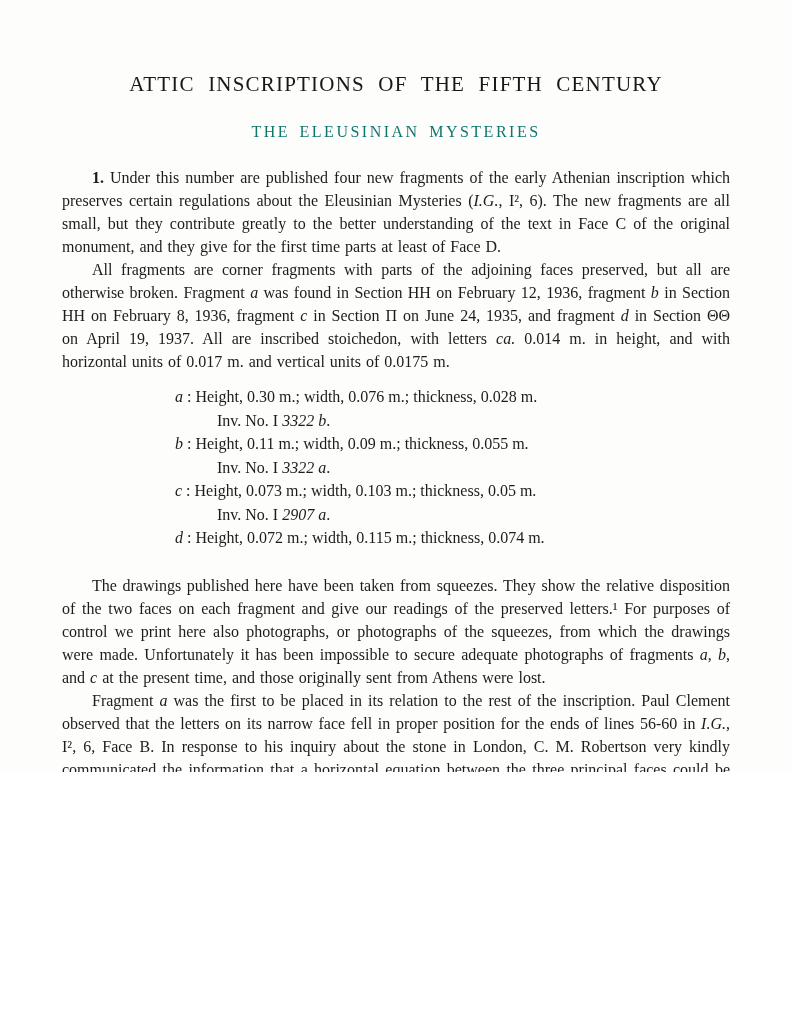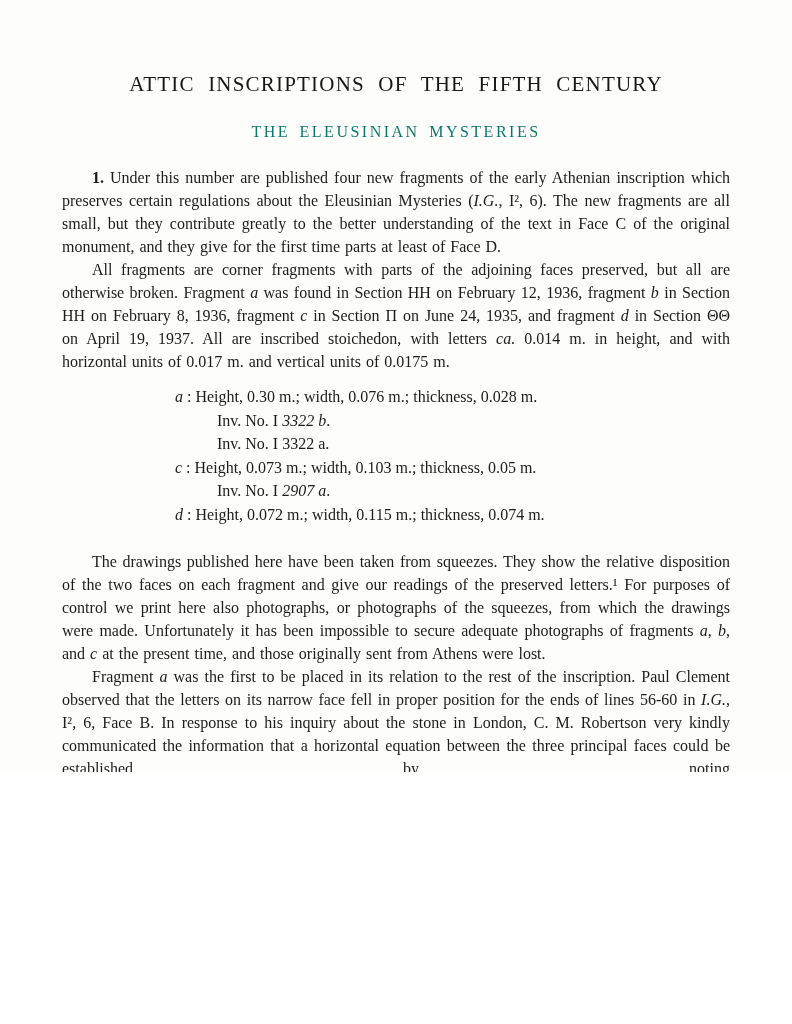--- a/index.html
+++ b/index.html
@@ -73,21 +73,22 @@
   <p class="para"><span style="font-weight: bold;">1.</span><span>  Under this number are published four new fragments of the early Athenian inscription which preserves certain regulations about the Eleusinian Mysteries (</span><span style="font-style: italic;">I.G.</span><span>, I², 6).  The new fragments are all small, but they contribute greatly to the better understanding of the text in Face C of the original monument, and they give for the first time parts at least of Face D.</span></p>
 
   <p class="para"><span>All fragments are corner fragments with parts of the adjoining faces preserved, but all are otherwise broken.  Fragment </span><span style="font-style: italic;">a</span><span> was found in Section HH on February 12, 1936, fragment </span><span style="font-style: italic;">b</span><span> in Section HH on February 8, 1936, fragment </span><span style="font-style: italic;">c</span><span> in Section Π on June 24, 1935, and fragment </span><span style="font-style: italic;">d</span><span> in Section ΘΘ on April 19, 1937.  All are inscribed stoichedon, with letters </span><span style="font-style: italic;">ca.</span><span> 0.014 m. in height, and with horizontal units of 0.017 m. and vertical units of 0.0175 m.</span></p>
 
   <div class="measure-list">
     <div class="m-row">
       <div class="m-line1"><span style="font-style: italic;">a</span><span> :  Height, 0.30 m.; width, 0.076 m.; thickness, 0.028 m.</span></div>
       <div class="m-line2"><span>Inv. No. I </span><span style="font-style: italic;">3322 b</span><span>.</span></div>
     </div>
     <div class="m-row">
-      <div class="m-line2"><span>Inv. No. I </span><span style="">3322 a</span><span>.</span></div>
+      <div class="m-line1"><span style="font-style: italic;">b</span><span> :  Height, 0.11 m.; width, 0.09 m.; thickness, 0.055 m.</span></div>
+      <div class="m-line2"><span>Inv. No. I </span><span style="font-style: italic;">3322 a</span><span>.</span></div>
     </div>
     <div class="m-row">
       <div class="m-line1"><span style="font-style: italic;">c</span><span> :  Height, 0.073 m.; width, 0.103 m.; thickness, 0.05 m.</span></div>
       <div class="m-line2"><span>Inv. No. I </span><span style="font-style: italic;">2907 a</span><span>.</span></div>
     </div>
     <div class="m-row">
       <div class="m-line1"><span style="font-style: italic;">d</span><span> :  Height, 0.072 m.; width, 0.115 m.; thickness, 0.074 m.</span></div>
     </div>
   </div>
 

